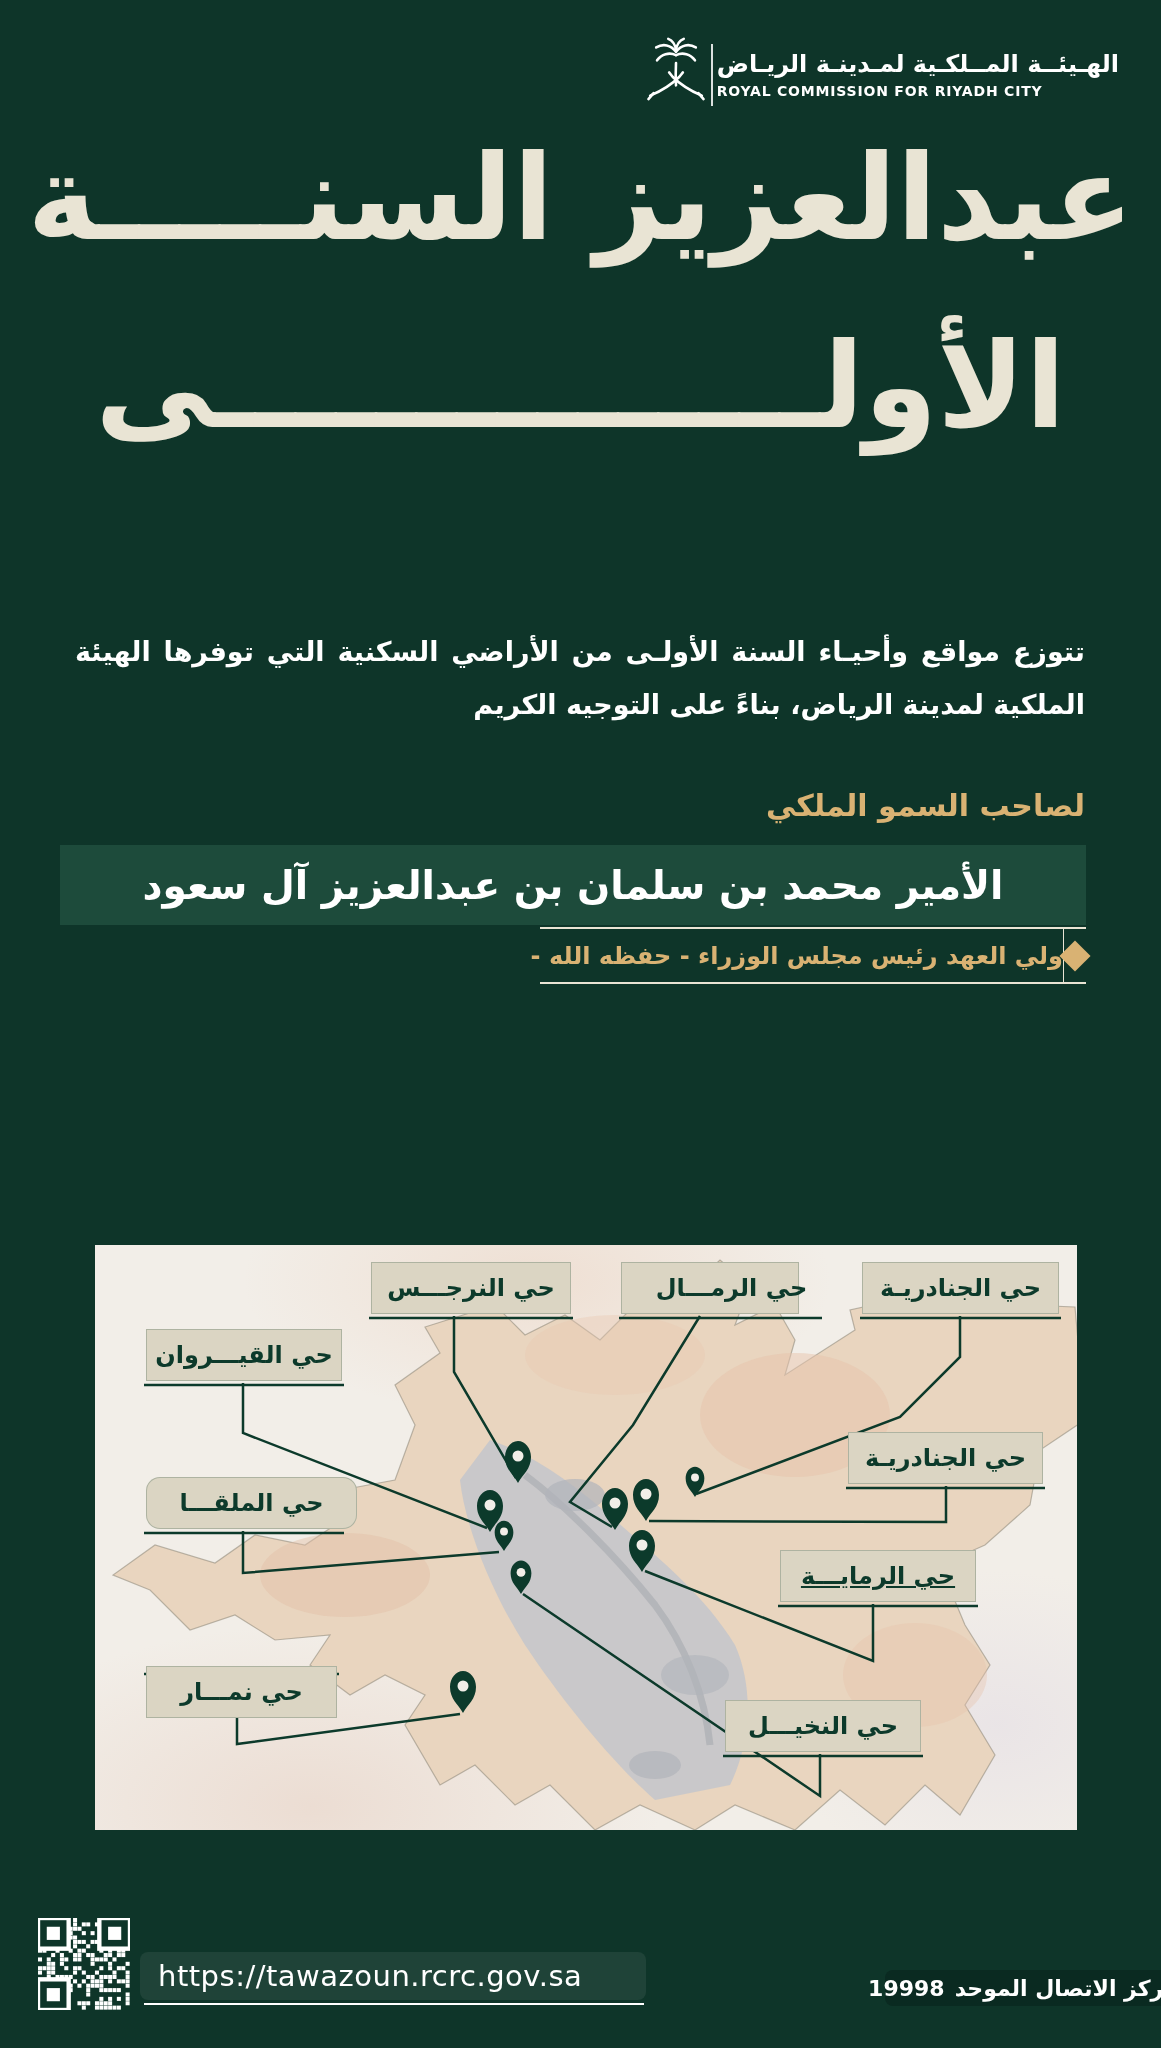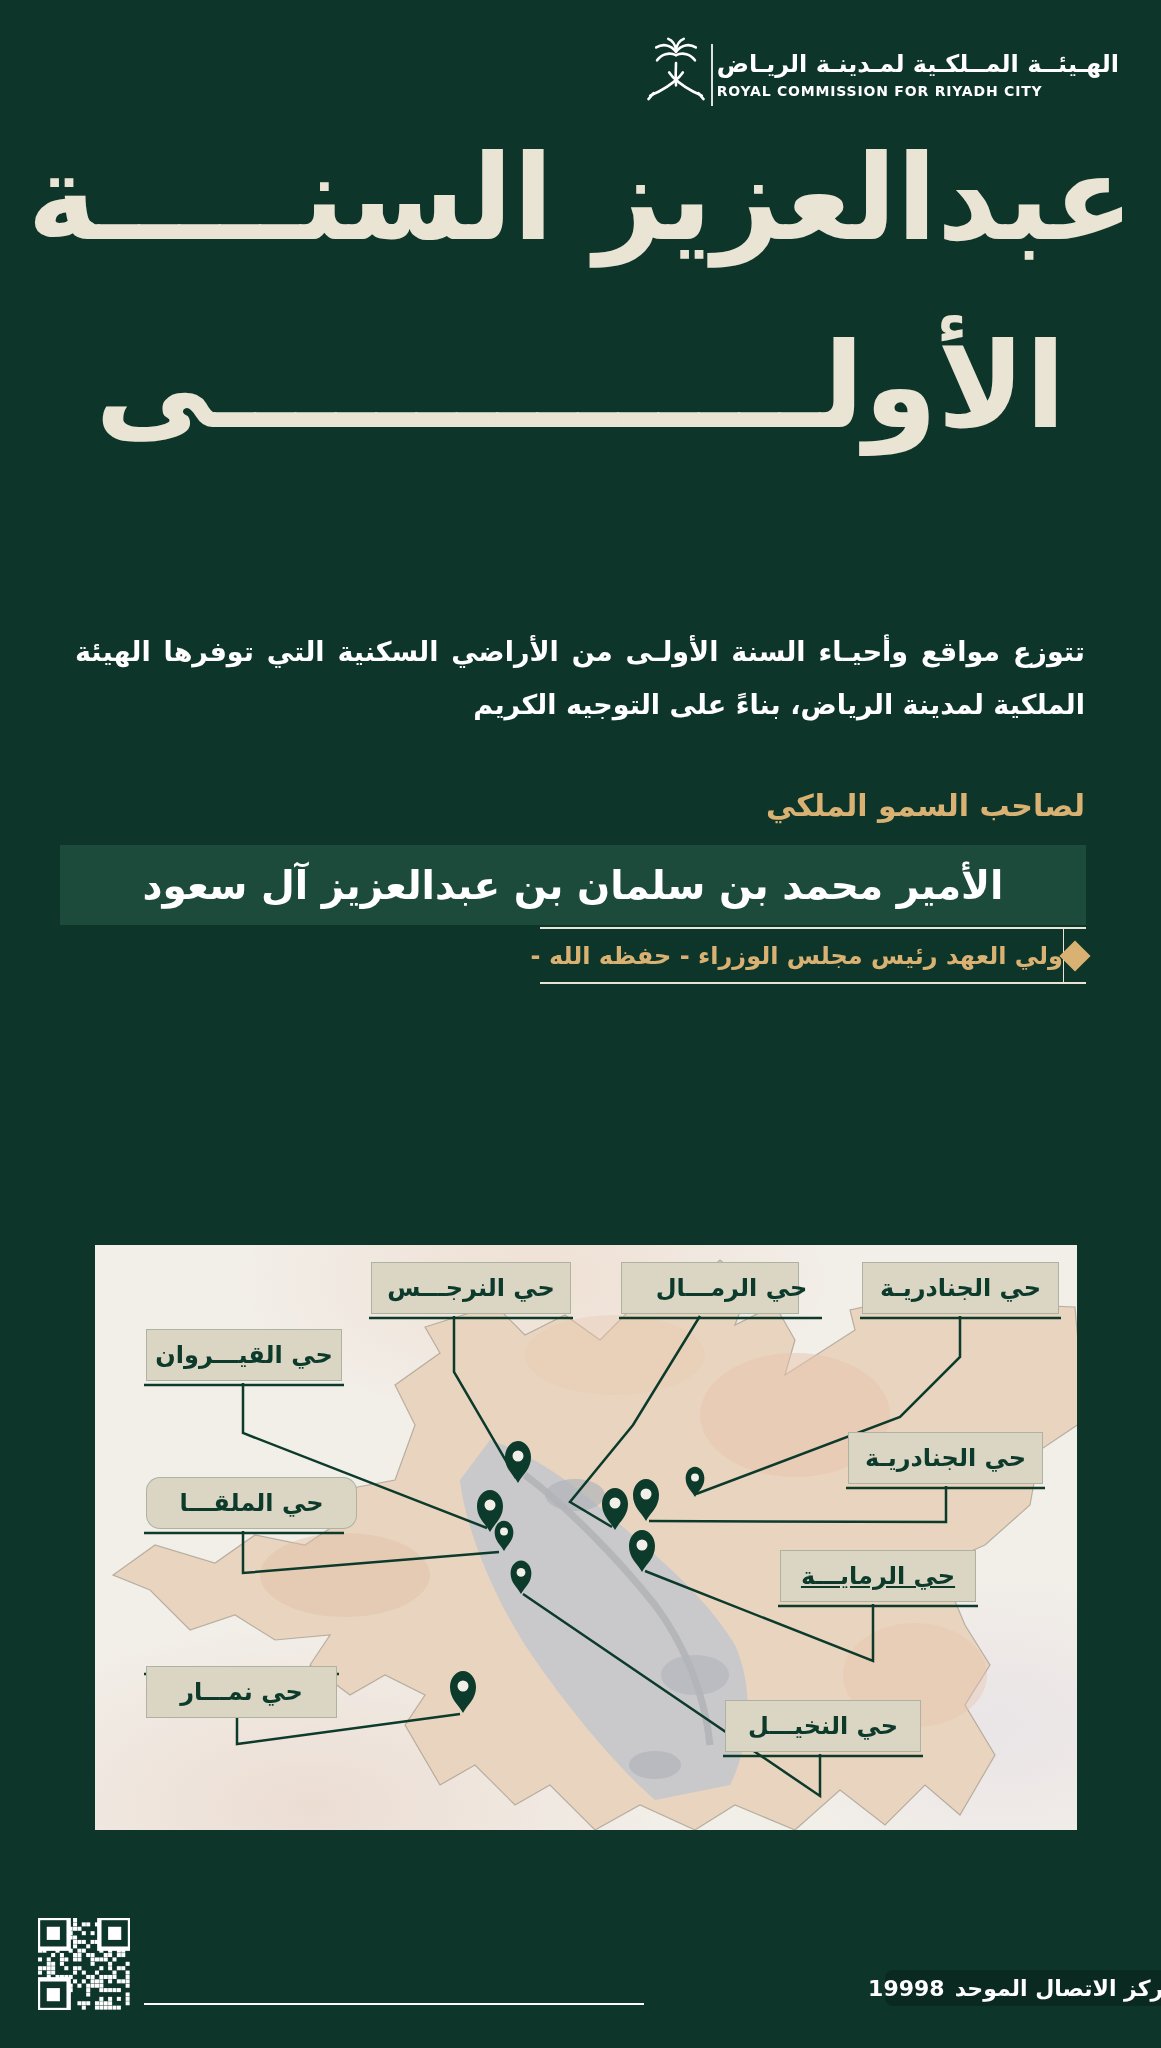--- a/index.html
+++ b/index.html
@@ -331,19 +331,22 @@
       <rect x="70.0952380952381" y="87.61904761904762" width="4.030476190476191" height="4.030476190476191" fill="#fff"></rect>
       <rect x="74.47619047619048" y="87.61904761904762" width="4.030476190476191" height="4.030476190476191" fill="#fff"></rect>
       <rect x="78.85714285714286" y="87.61904761904762" width="4.030476190476191" height="4.030476190476191" fill="#fff"></rect>
       <rect x="0" y="0" width="30.66666666666667" height="30.66666666666667" fill="none" stroke="#fff" stroke-width="4.380952380952381"></rect>
       <rect x="8.761904761904763" y="8.761904761904763" width="13.142857142857144" height="13.142857142857144" fill="#fff"></rect>
       <rect x="61.33333333333334" y="0" width="30.66666666666667" height="30.66666666666667" fill="none" stroke="#fff" stroke-width="4.380952380952381"></rect>
       <rect x="70.0952380952381" y="8.761904761904763" width="13.142857142857144" height="13.142857142857144" fill="#fff"></rect>
       <rect x="0" y="61.33333333333334" width="30.66666666666667" height="30.66666666666667" fill="none" stroke="#fff" stroke-width="4.380952380952381"></rect>
       <rect x="8.761904761904763" y="70.0952380952381" width="13.142857142857144" height="13.142857142857144" fill="#fff"></rect>
     </svg>
+  <div class="url-bar">
+    <span class="url-text">https://tawazoun.rcrc.gov.sa</span>
+  </div>
   <div class="url-underline"></div>
   <div class="contact">
     <span>مركز الاتصال الموحد</span>
     <span>19998</span>
   </div>
 
 </div>
 
 </body></html>

